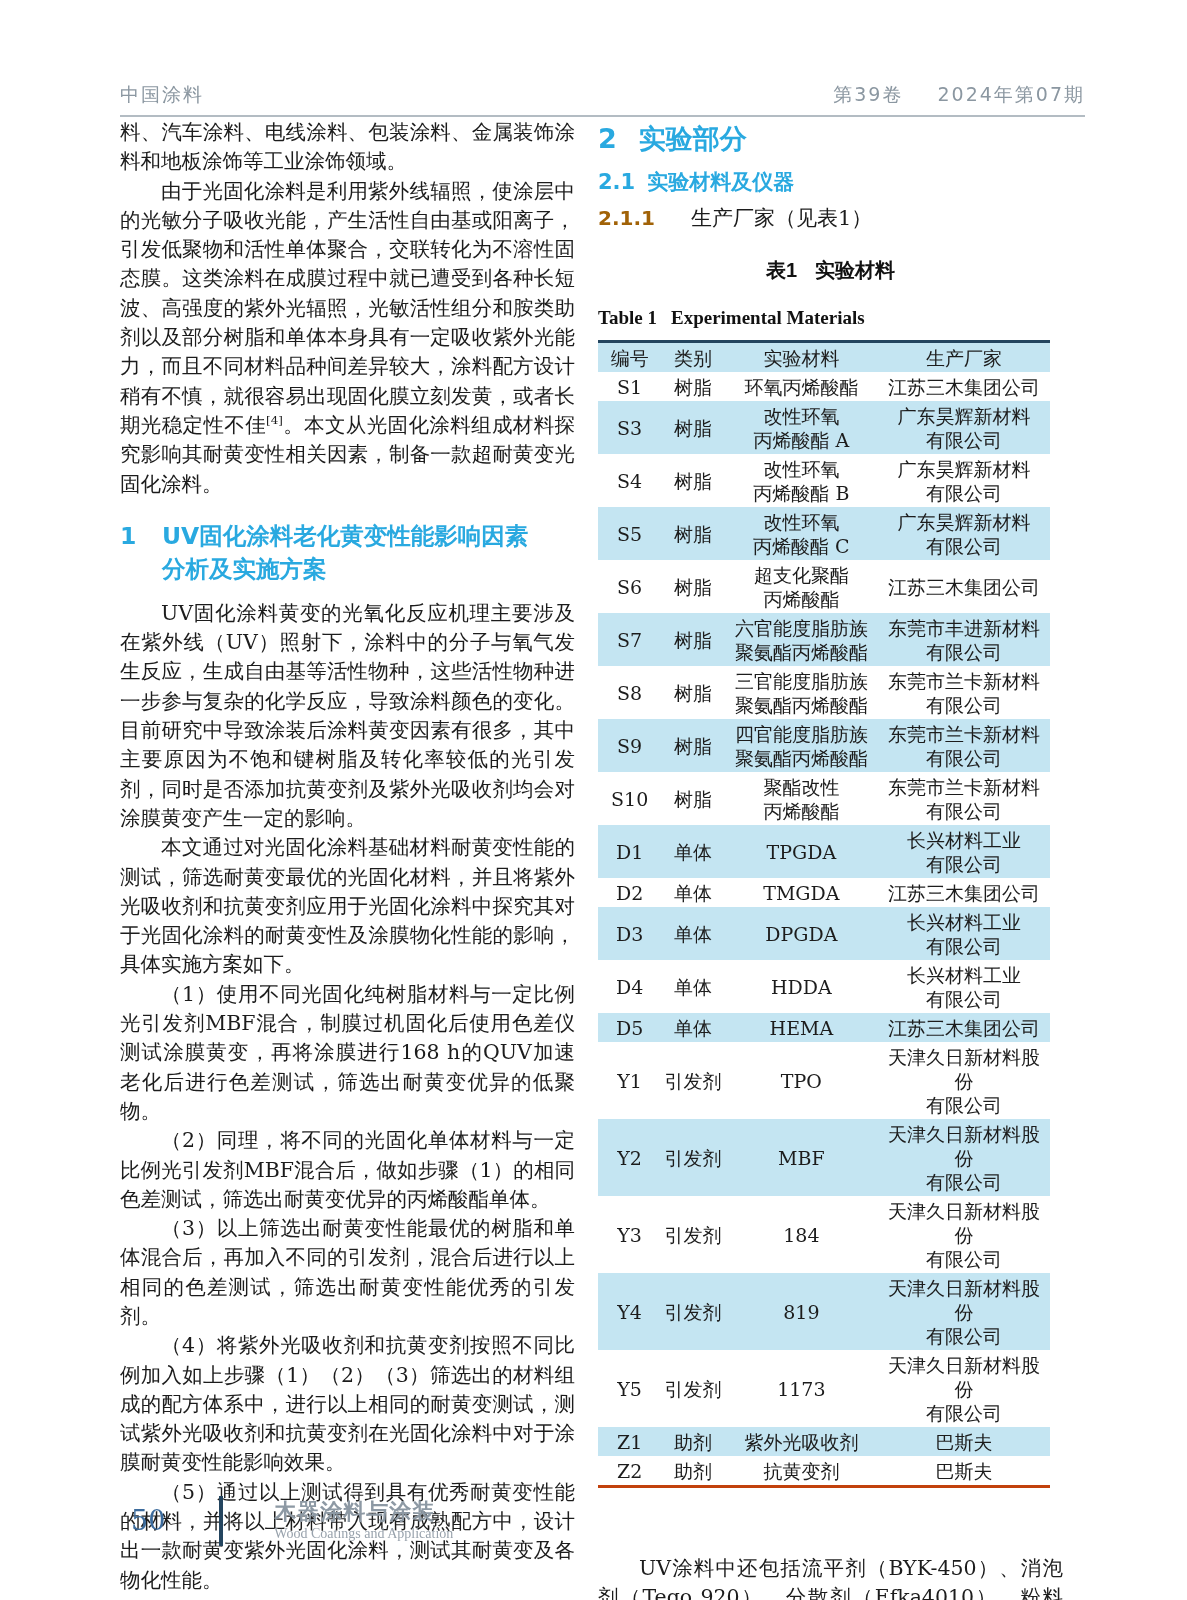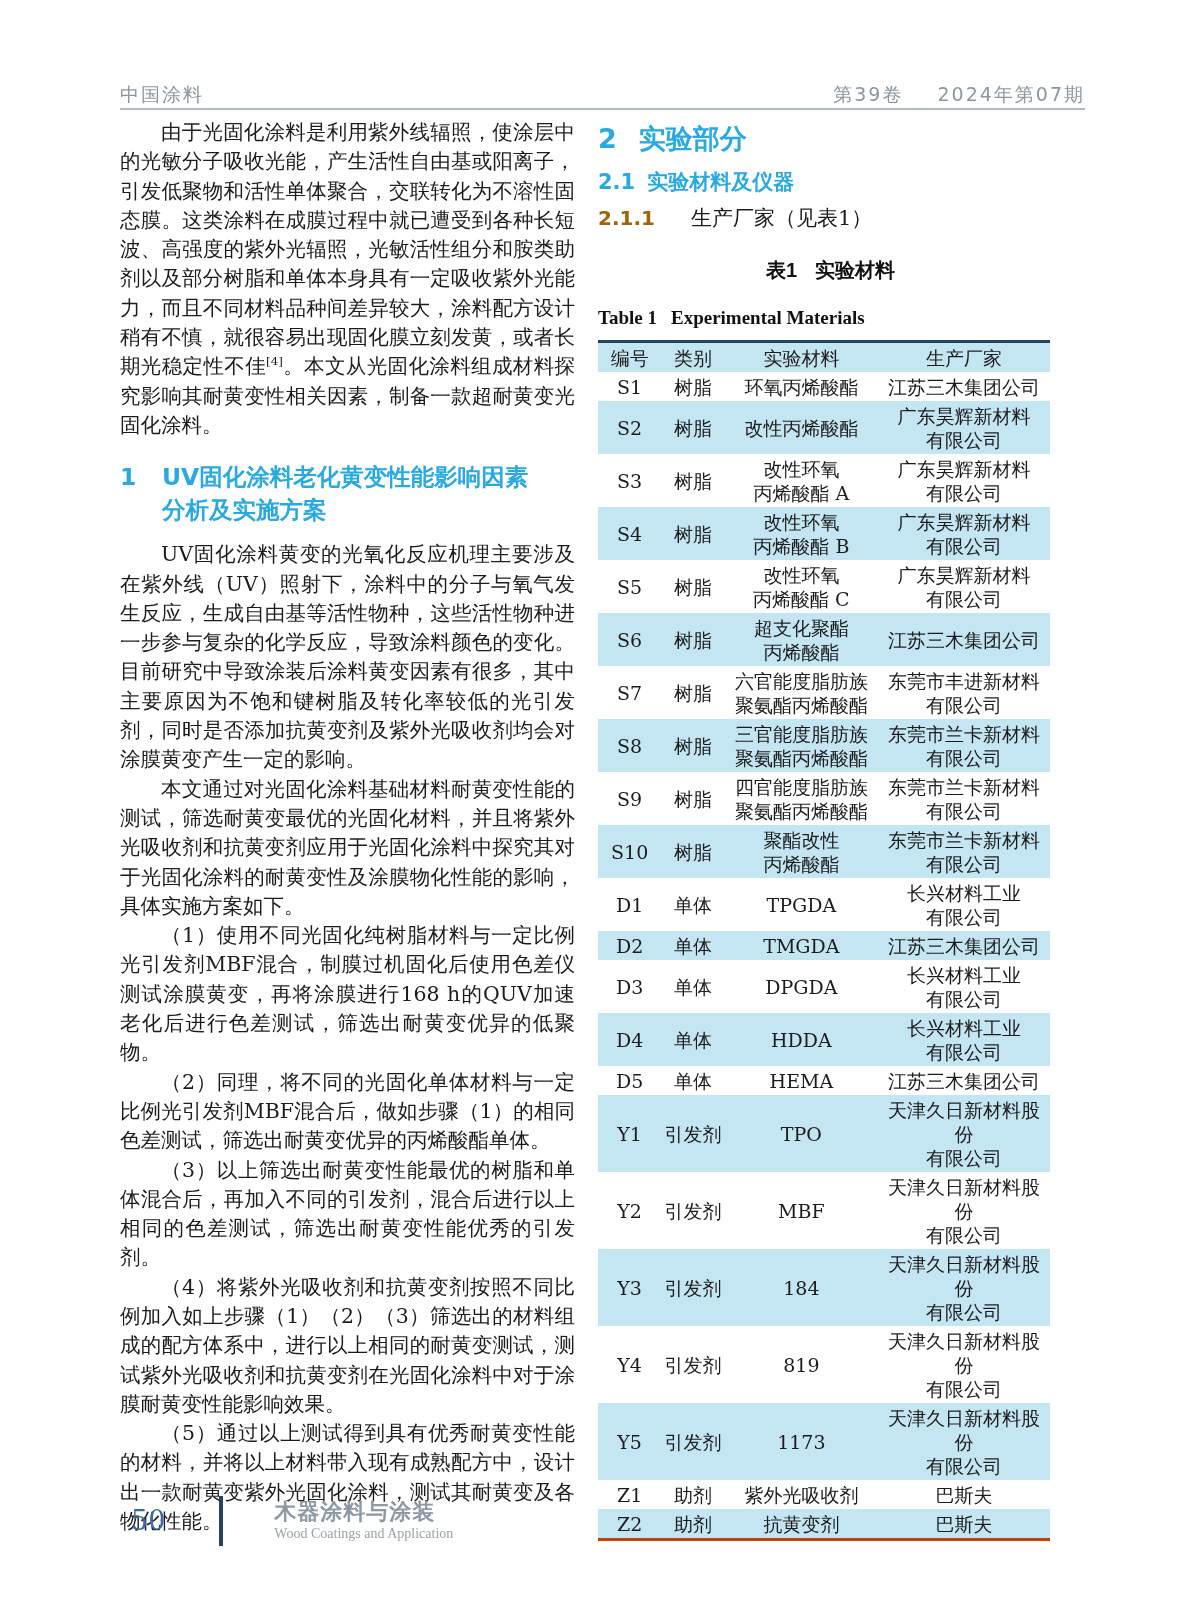--- a/index.html
+++ b/index.html
@@ -9,21 +9,21 @@
     width: 1187px; height: 1600px;
     background: #ffffff;
     font-family: "DejaVu Serif", serif;
     color: #1c1c1c;
     overflow: hidden;
   }
   
   .runhead {
     position: absolute; top: 82px; left: 120px; right: 102px;
     display: flex; justify-content: space-between; align-items: flex-end;
-    padding-bottom: 0;
+    padding-bottom: 7px;
     border-bottom: 2px solid #b3bcc3;
     color: #8b97a1;
     font-family: "DejaVu Sans", sans-serif;
     font-size: 19px; letter-spacing: 2px;
   }
   .runhead .right span { margin-left: 26px; }
   
   .columns {
     position: absolute; top: 118px; left: 120px;
     display: flex; gap: 23px;
@@ -128,20 +128,21 @@
     <span>中国涂料</span>
     <span class="right">
       <span>第39卷</span>
       <span>2024年第07期</span>
     </span>
   </div>
 
   <div class="columns">
 
     <div class="col-left">
+      <p class="body">料、汽车涂料、电线涂料、包装涂料、金属装饰涂料和地板涂饰等工业涂饰领域。</p>
       <p class="body ind"><span>由于光固化涂料是利用紫外线辐照，使涂层中的光敏分子吸收光能，产生活性自由基或阳离子，引发低聚物和活性单体聚合，交联转化为不溶性固态膜。这类涂料在成膜过程中就已遭受到各种长短波、高强度的紫外光辐照，光敏活性组分和胺类助剂以及部分树脂和单体本身具有一定吸收紫外光能力，而且不同材料品种间差异较大，涂料配方设计稍有不慎，就很容易出现固化膜立刻发黄，或者长期光稳定性不佳</span><sup class="ref">[4]</sup><span>。本文从光固化涂料组成材料探究影响其耐黄变性相关因素，制备一款超耐黄变光固化涂料。</span></p>
 
       <div class="sec1">
         <span class="num">1</span>
         <span class="txt">UV固化涂料老化黄变性能影响因素
 分析及实施方案</span>
       </div>
 
       <p class="body ind">UV固化涂料黄变的光氧化反应机理主要涉及在紫外线（UV）照射下，涂料中的分子与氧气发生反应，生成自由基等活性物种，这些活性物种进一步参与复杂的化学反应，导致涂料颜色的变化。目前研究中导致涂装后涂料黄变因素有很多，其中主要原因为不饱和键树脂及转化率较低的光引发剂，同时是否添加抗黄变剂及紫外光吸收剂均会对涂膜黄变产生一定的影响。</p>
       <p class="body ind">本文通过对光固化涂料基础材料耐黄变性能的测试，筛选耐黄变最优的光固化材料，并且将紫外光吸收剂和抗黄变剂应用于光固化涂料中探究其对于光固化涂料的耐黄变性及涂膜物化性能的影响，具体实施方案如下。</p>
@@ -181,27 +182,20 @@
           </tr>
         </thead>
         <tbody>
             <tr>
     <td class="c-id">S1</td>
     <td class="c-type">树脂</td>
     <td class="c-mat">环氧丙烯酸酯</td>
     <td class="c-mfr">江苏三木集团公司</td>
   </tr>
             <tr>
-    <td class="c-id">S2</td>
-    <td class="c-type">树脂</td>
-    <td class="c-mat">改性丙烯酸酯</td>
-    <td class="c-mfr">广东昊辉新材料
-有限公司</td>
-  </tr>
-            <tr>
     <td class="c-id">S3</td>
     <td class="c-type">树脂</td>
     <td class="c-mat">改性环氧
 丙烯酸酯 A</td>
     <td class="c-mfr">广东昊辉新材料
 有限公司</td>
   </tr>
             <tr>
     <td class="c-id">S4</td>
     <td class="c-type">树脂</td>

